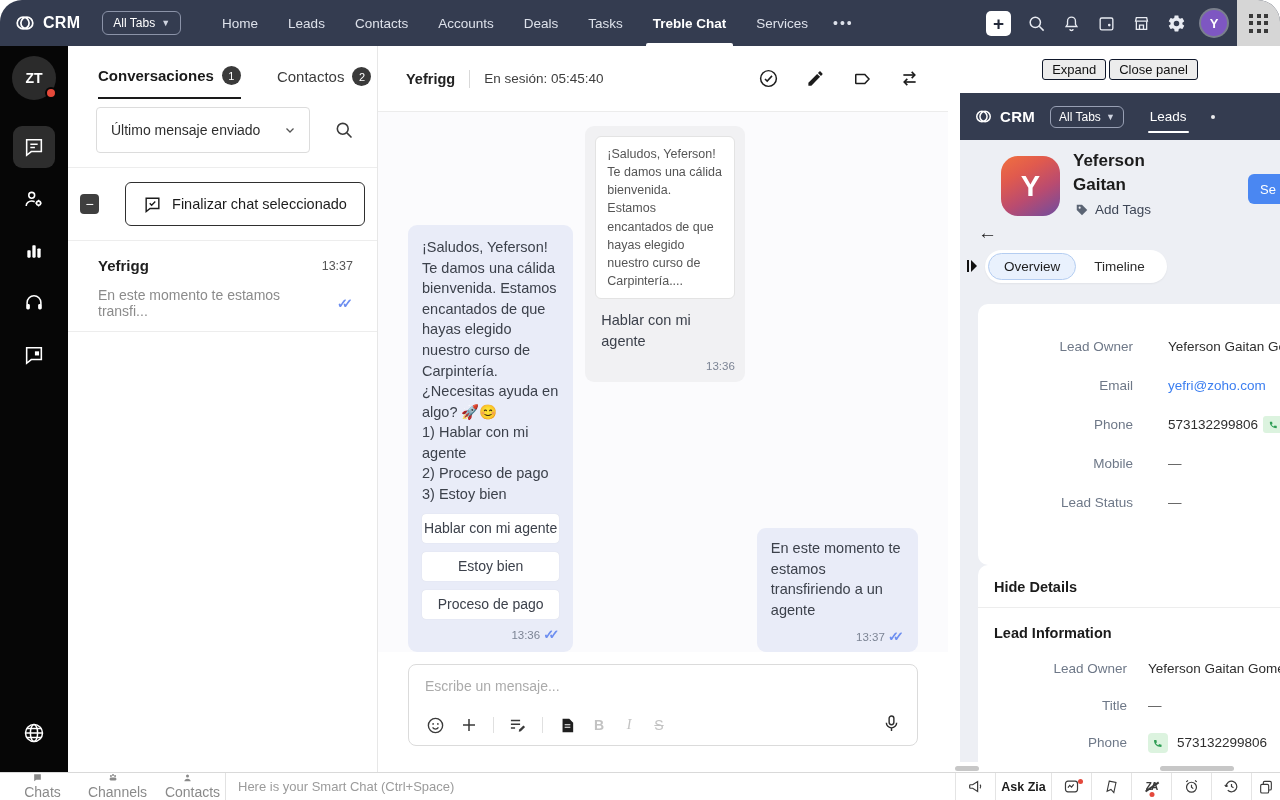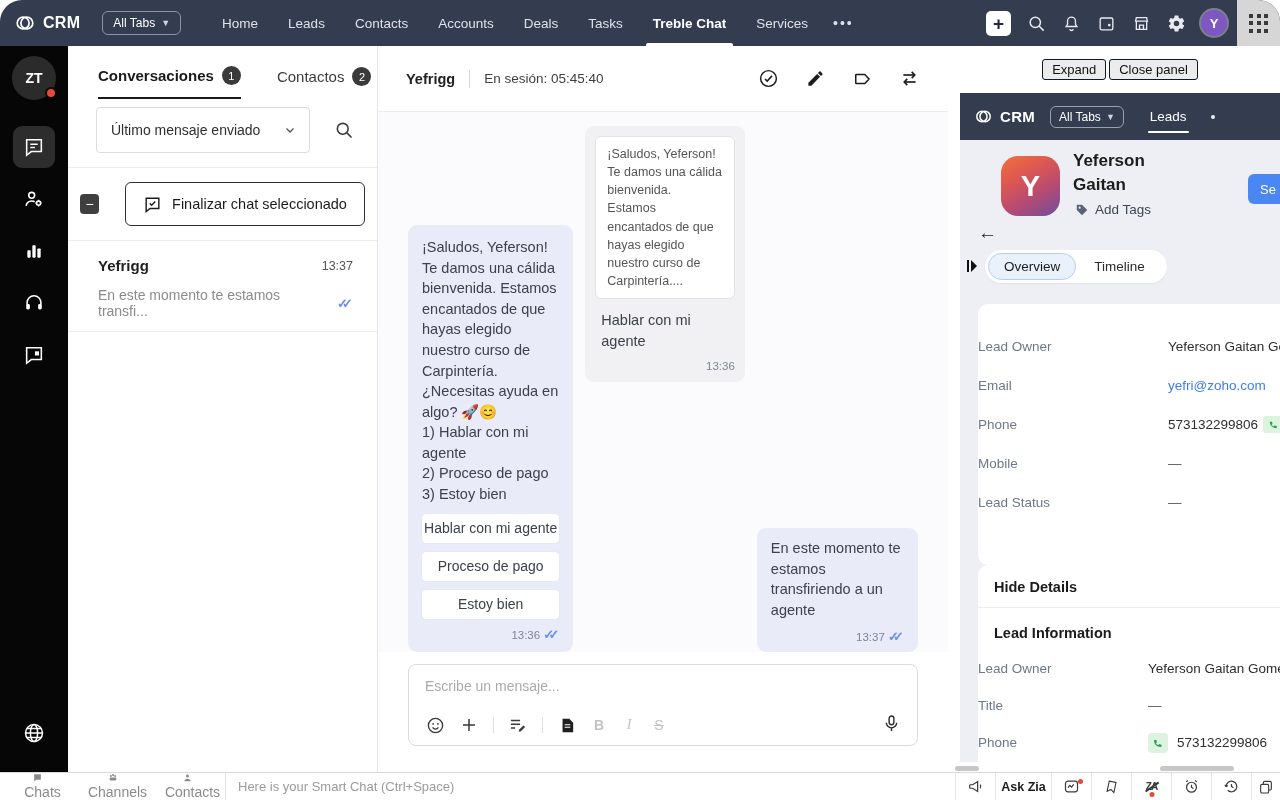--- a/index.html
+++ b/index.html
@@ -99,21 +99,21 @@
   .send-btn { position:absolute; left:288px; top:128px; width:90px; height:30px; background:#4A87F2; border:none; border-radius:6px; color:#fff; font-size:13px; text-align:left; padding-left:12px; cursor:pointer; font-family:inherit; }
   .collapse-handle { position:absolute; left:7px; top:213px; cursor:pointer; }
   .ov-tabs { position:absolute; left:25px; top:204px; background:#fff; border-radius:17px; padding:3px 4px 3px 3px; display:flex; align-items:center; box-shadow:0 1px 2px rgba(0,0,0,.05); }
   .ov-pill { border-radius:14px; padding:5px 15px; font-size:13.5px; color:#1D1D1D; cursor:pointer; }
   .ov-pill.active { background:#E9F1FD; border:1px solid #B4CDF1; }
   .ov-pill.plain { border:1px solid transparent; padding:5px 17px; color:#2B2B2B; }
   .card { position:absolute; left:18px; background:#fff; border-radius:10px; width:340px; }
   .card1 { top:258px; height:261px; padding-top:23px; }
   .card2 { top:519px; height:207px; }
   .frow { display:flex; align-items:center; height:39px; }
-  .flabel { width:155px; text-align:left; font-size:13.5px; color:#6E7888; flex:0 0 auto; }
+  .flabel { width:155px; text-align:right; font-size:13.5px; color:#6E7888; flex:0 0 auto; }
   .fvalue { margin-left:35px; font-size:13.5px; color:#2E2E2E; white-space:nowrap; display:flex; align-items:center; }
   .fvalue.muted { color:#555; }
   .fvalue.link { color:#3B7EF0; cursor:pointer; }
   .phone-badge { display:inline-flex; width:21px; height:17px; background:#DCF3DF; border-radius:3px; align-items:center; justify-content:center; margin-left:5px; cursor:pointer; }
   .phone-chip { display:inline-flex; width:20px; height:20px; background:#DCF3DF; border-radius:4px; align-items:center; justify-content:center; margin-right:9px; cursor:pointer; }
   .hide-details { font-size:14.5px; font-weight:bold; color:#1B1B1B; padding:14px 16px 12px; cursor:pointer; }
   .sect-title { font-size:14.5px; font-weight:bold; color:#1B1B1B; padding:17px 16px 9px; }
   .card2 .flabel { width:149px; }
   .card2 .fvalue { margin-left:21px; }
   .card2 .frow { height:37px; }
@@ -351,22 +351,22 @@
       </div>
     </div>
 
     <div class="messages">
       <div class="bubble out">
         <div>¡Saludos, Yeferson! Te damos una cálida bienvenida. Estamos encantados de que hayas elegido nuestro curso de Carpintería. ¿Necesitas ayuda en algo? 🚀😊</div>
         <div>1) Hablar con mi agente</div>
         <div>2) Proceso de pago</div>
         <div>3) Estoy bien</div>
         <button class="opt-btn">Hablar con mi agente</button>
+        <button class="opt-btn">Estoy bien</button>
         <button class="opt-btn">Proceso de pago</button>
-        <button class="opt-btn">Estoy bien</button>
         <div class="msg-time"><span>13:36</span> <span class="dblcheck">✓✓</span></div>
       </div>
 
       <div class="bubble in">
         <div class="quote-box">¡Saludos, Yeferson! Te damos una cálida bienvenida. Estamos encantados de que hayas elegido nuestro curso de Carpintería....</div>
         <div class="reply-text">Hablar con mi agente</div>
         <div class="msg-time">13:36</div>
       </div>
 
       <div class="bubble out short">

